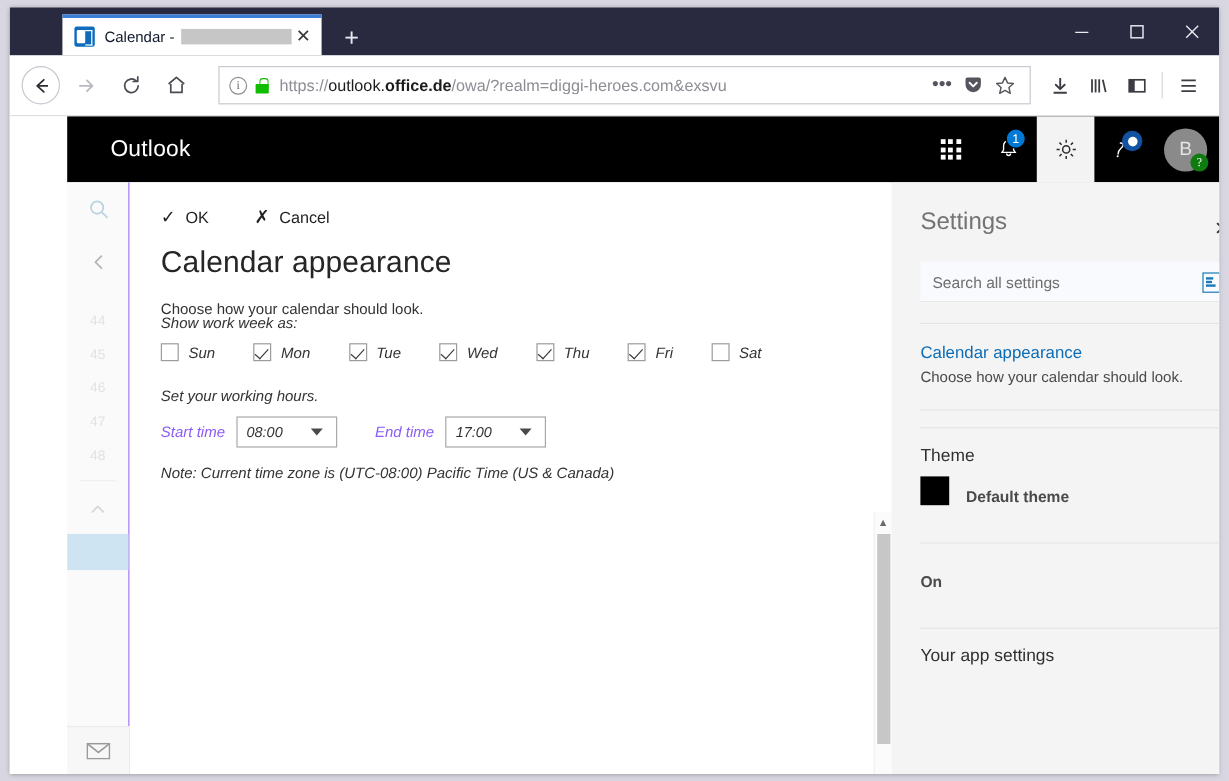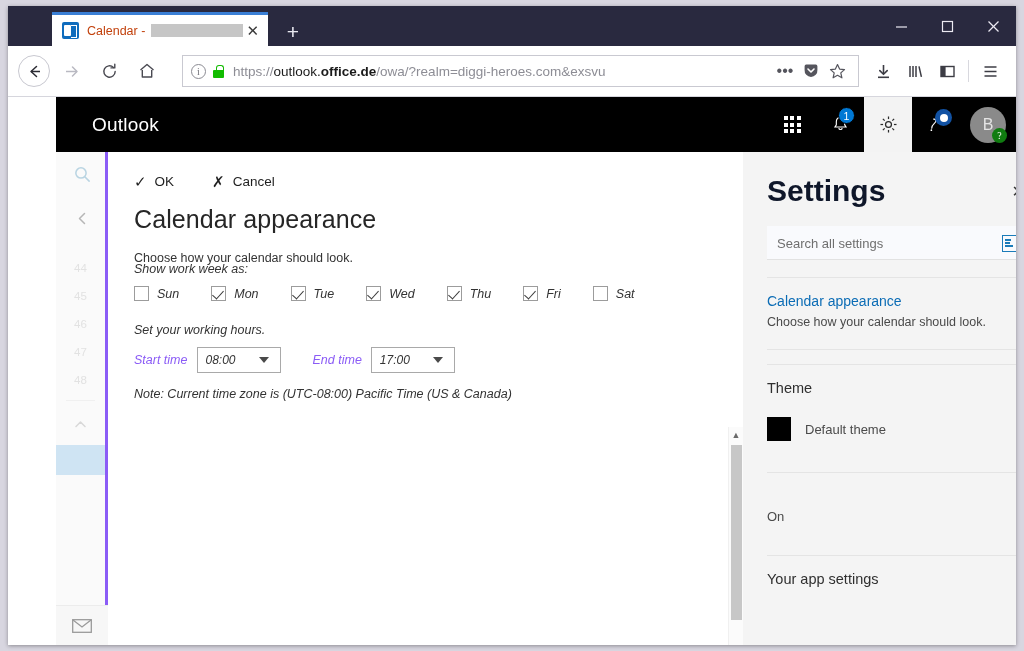--- a/index.html
+++ b/index.html
@@ -44,21 +44,21 @@
     width: 7px; height: 11px;
     background: #fff; border-radius: 1px;
   }
   .tab-fav::after {
     content: "";
     position: absolute; right: 2px; top: 3px;
     width: 5px; height: 11px;
     border: 1.5px solid #fff; border-left: none;
   }
   .tab-title {
-    font-size: 12.5px; color: #c2410c;
+    font-size: 12.5px; color: #0f172a;
     white-space: nowrap; overflow: hidden;
   }
   .tab-redact {
     display: inline-block; width: 104px; height: 13px;
     background: #c6c6c6; vertical-align: -2px;
     margin-left: 2px;
   }
   .tab-close {
     margin-left: auto; width: 20px; height: 20px;
     display: flex; align-items: center; justify-content: center;
@@ -205,21 +205,21 @@
     font-family: "Liberation Serif", serif;
   }
 
   
   .owa-body { position: relative; height: 493px; background: #fff; }
 
   
   .rail {
     position: absolute; left: 0; top: 0;
     width: 52px; height: 493px;
-    background: #fafafa; border-right: 3px solid #8b5cf6;
+    background: #fafafa; border-right: 1px solid #8b5cf6;
   }
   .rail-ico {
     width: 52px; height: 44px;
     display: flex; align-items: center; justify-content: center;
     color: #b9d4e2;
   }
   .rail-ico.dim { color: #b6b6b6; }
   .rail-weeks { margin-top: 14px; }
   .rail-week {
     height: 28px; display: flex; align-items: center; justify-content: center;
@@ -324,21 +324,21 @@
   
   .pane {
     position: absolute; left: 687px; top: 0;
     width: 306px; height: 493px;
     background: #f4f4f4;
   }
   .pane-head {
     display: flex; align-items: flex-start; justify-content: space-between;
     padding: 22px 24px 0 24px;
   }
-  .pane-title { font-size: 30px; color: #0f172a; font-weight: 700; }
+  .pane-title { font-size: 20px; color: #737373; font-weight: 400; }
   .pane-close { font-size: 16px; color: #333; line-height: 1; padding-top: 10px; }
   .pane-search {
     margin: 18px 24px 0 24px; height: 34px;
     background: #f9fafd; border: none;
     display: flex; align-items: center; padding: 0 8px 0 10px;
     box-shadow: inset 0 -1px 0 #e2e2e2;
   }
   .pane-search .ph { font-size: 13px; color: #6f6f6f; flex: 1; }
   .note-ico {
     width: 15px; height: 17px; border: 1.6px solid #1a7bb9;
@@ -349,21 +349,21 @@
   .note-ico i:nth-child(1) { width: 72%; }
   .note-ico i:nth-child(2) { width: 50%; }
   .note-ico i:nth-child(3) { width: 85%; }
   .pane-hr { height: 1px; background: #e4e4e4; margin: 17px 24px 0 24px; }
   .pane-item { padding: 15px 24px 0 24px; }
   .pane-link { font-size: 14px; color: #0b6cb5; }
   .pane-desc { font-size: 12.5px; color: #4a4a4a; line-height: 19px; margin-top: 4px; }
   .pane-item.block { padding-bottom: 14px; }
   .pane-hdr { font-size: 14.5px; color: #2f2f2f; }
   .pane-row {
-    display: flex; align-items: center; margin-top: 21px;
+    display: flex; align-items: flex-end; margin-top: 9px; font-weight: bold;
   }
   .theme-sw { width: 24px; height: 24px; background: #000; flex: 0 0 24px; }
   .pane-val { font-size: 13px; color: #4a4a4a; margin-left: 14px; flex: 1; }
   .pane-val.noind { margin-left: 0; }
   .chev { color: #6a6a6a; font-size: 11px; }
   #pane-scrollbar { right: 0; top: 0; height: 493px; width: 16px; background: #f7f7f7; border-left: 1px solid #eee; }
   #pane-scrollbar .thumb { top: 18px; height: 325px; left: 2px; width: 12px; background: #c9c9c9; }
 
   
   .status-strip {

